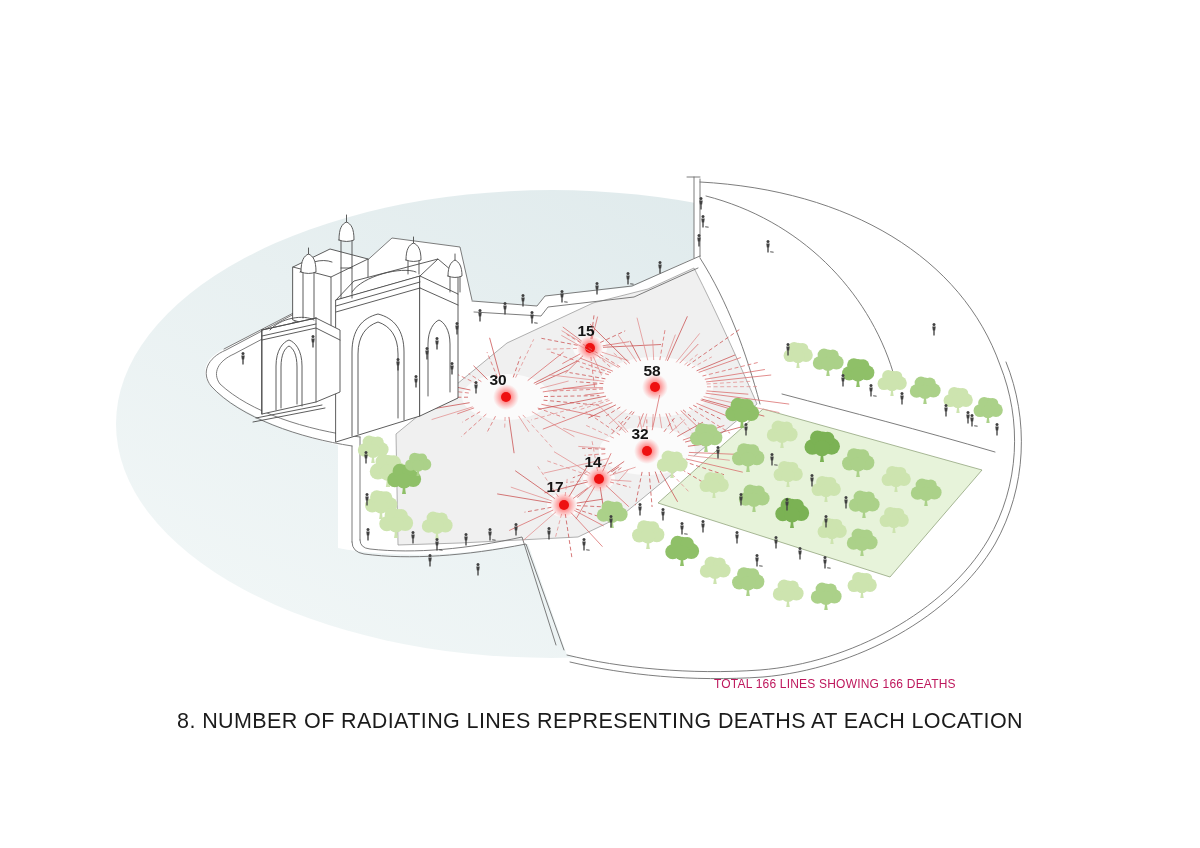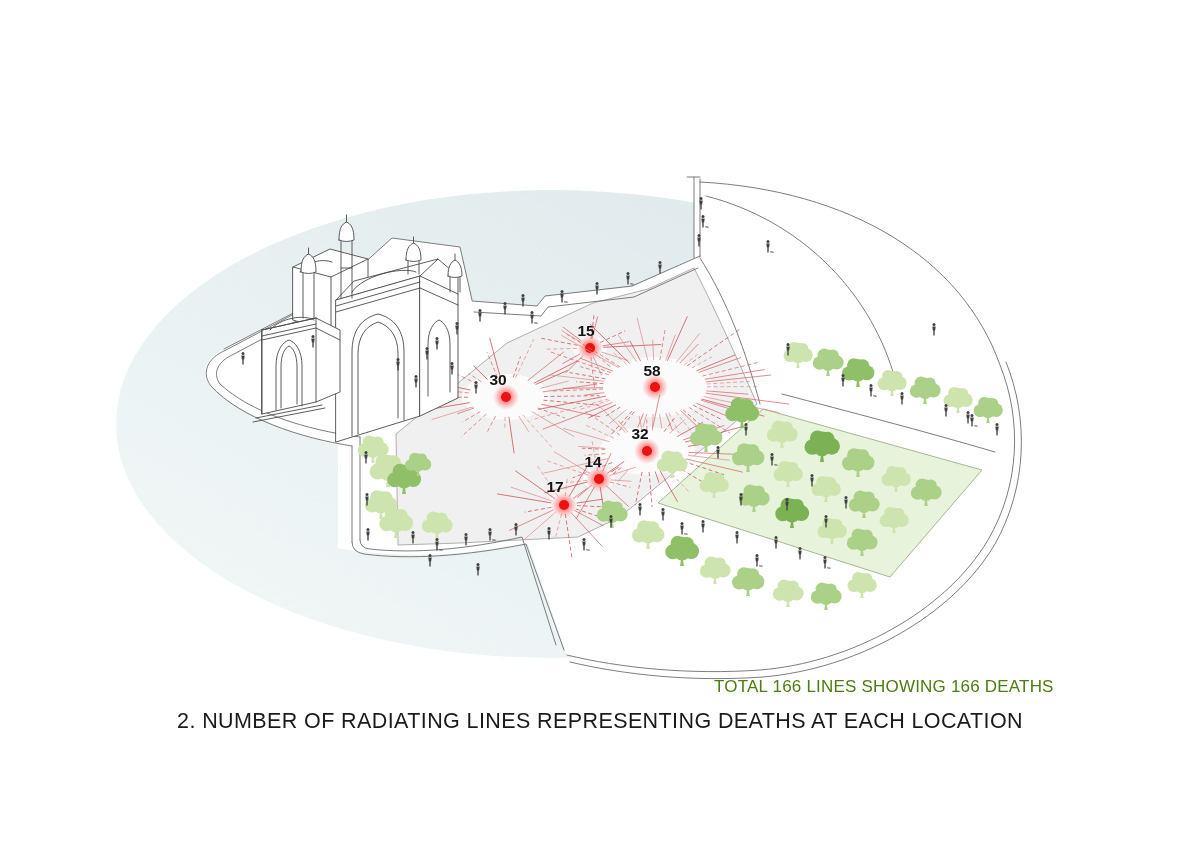--- a/index.html
+++ b/index.html
@@ -1,21 +1,21 @@
 <!DOCTYPE html>
 <html><head>
 <meta charset="utf-8">
 <style>
   html,body{margin:0;padding:0;background:#fff;}
   body{font-family:"Liberation Sans", sans-serif;}
   .stage{position:relative;width:1200px;height:848px;background:#fff;overflow:hidden;}
   .stage svg{position:absolute;left:0;top:0;}
   .caption-small{
     position:absolute;left:714px;top:677px;width:300px;
-    font-size:17px;color:#4d7c0f;letter-spacing:.2px;white-space:nowrap;text-align:right;
+    font-size:12px;color:#be185d;letter-spacing:.2px;white-space:nowrap;
   }
   .caption-title{
     position:absolute;left:50%;top:709px;transform:translateX(-50%);
     font-size:21.5px;color:#1b1b1b;letter-spacing:.4px;white-space:nowrap;
   }
 </style>
 </head>
 <body>
 
 <div class="stage">
@@ -547,14 +547,14 @@
         <g transform="translate(934,332)" fill="#414141">
           <use href="#person"></use>
         </g>
         <g transform="translate(968,420)" fill="#414141">
           <use href="#person"></use>
         </g>
       </g>
 </svg>
 
 <div class="caption-small">TOTAL 166 LINES SHOWING 166 DEATHS</div>
-<div class="caption-title">2. NUMBER OF RADIATING LINES REPRESENTING DEATHS AT EACH LOCATION</div>
+<div class="caption-title">8. NUMBER OF RADIATING LINES REPRESENTING DEATHS AT EACH LOCATION</div>
 </div>
 
 </body></html>

